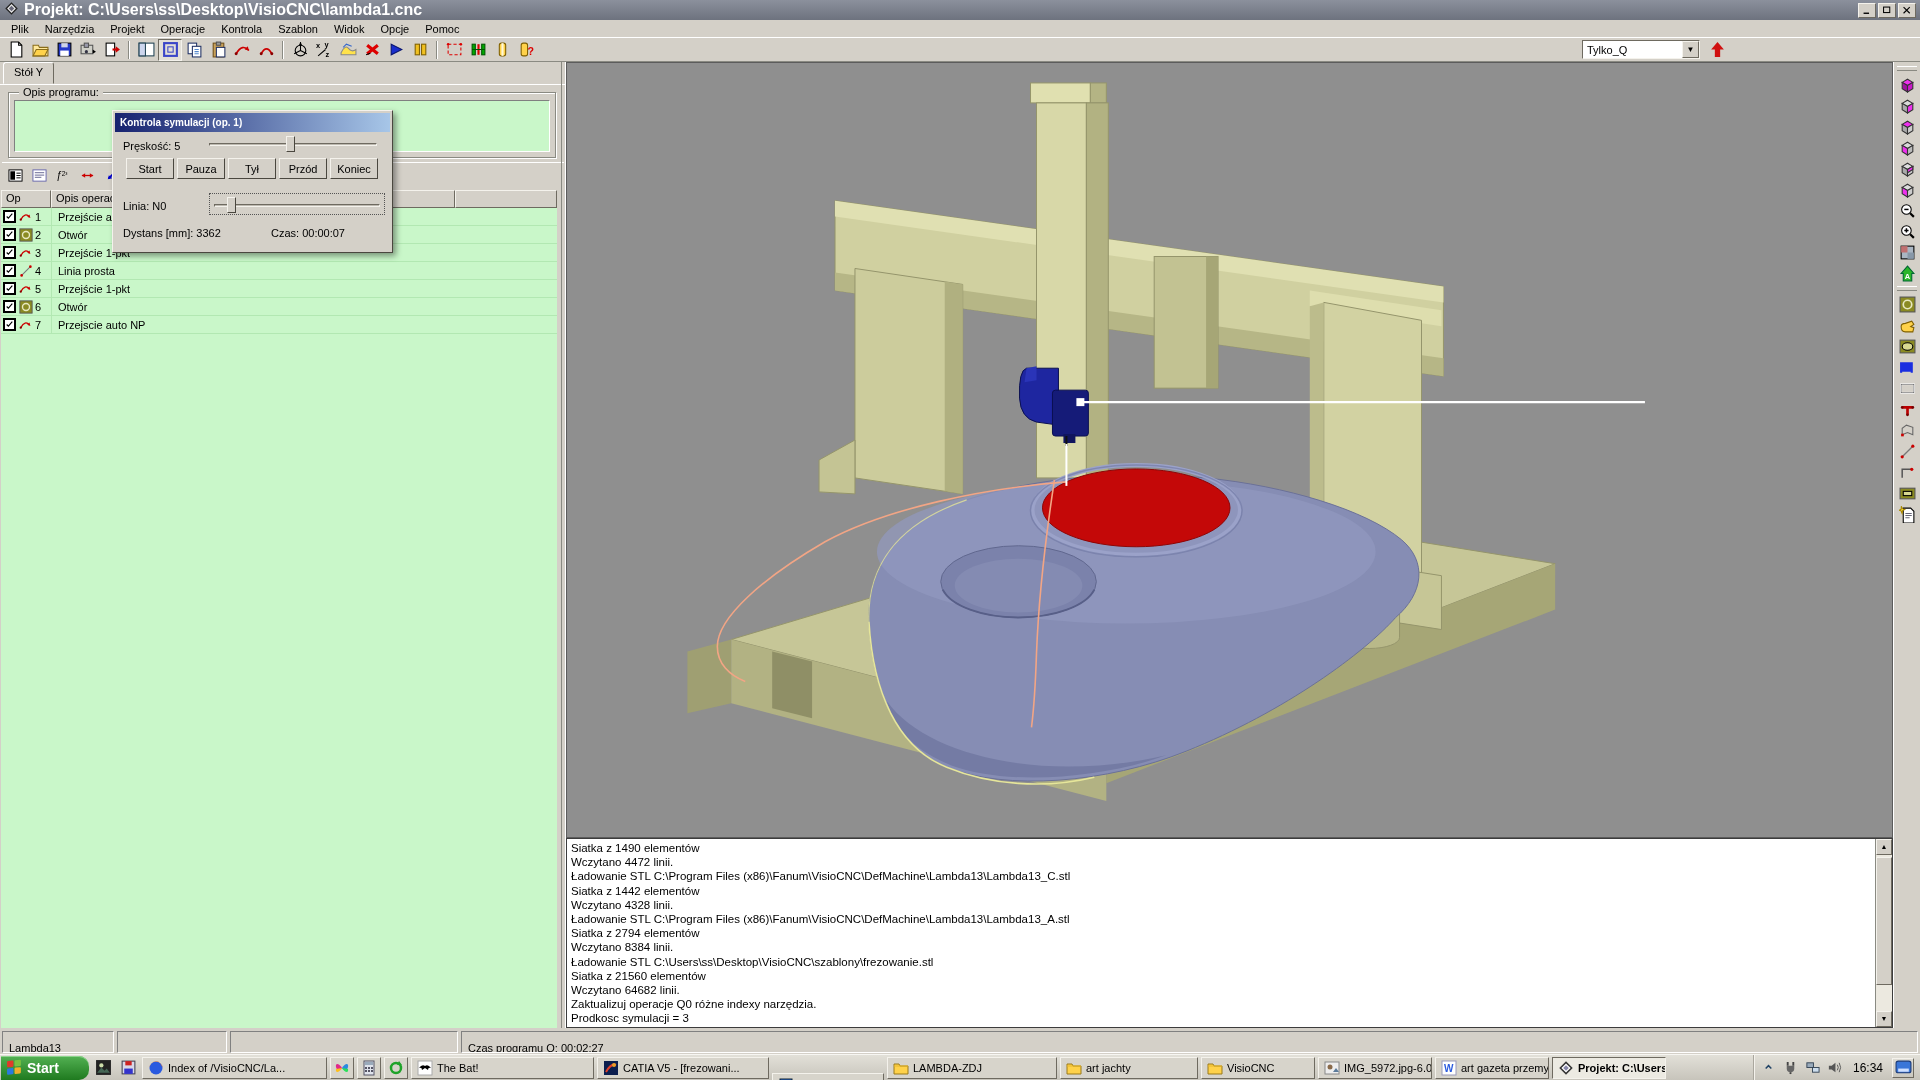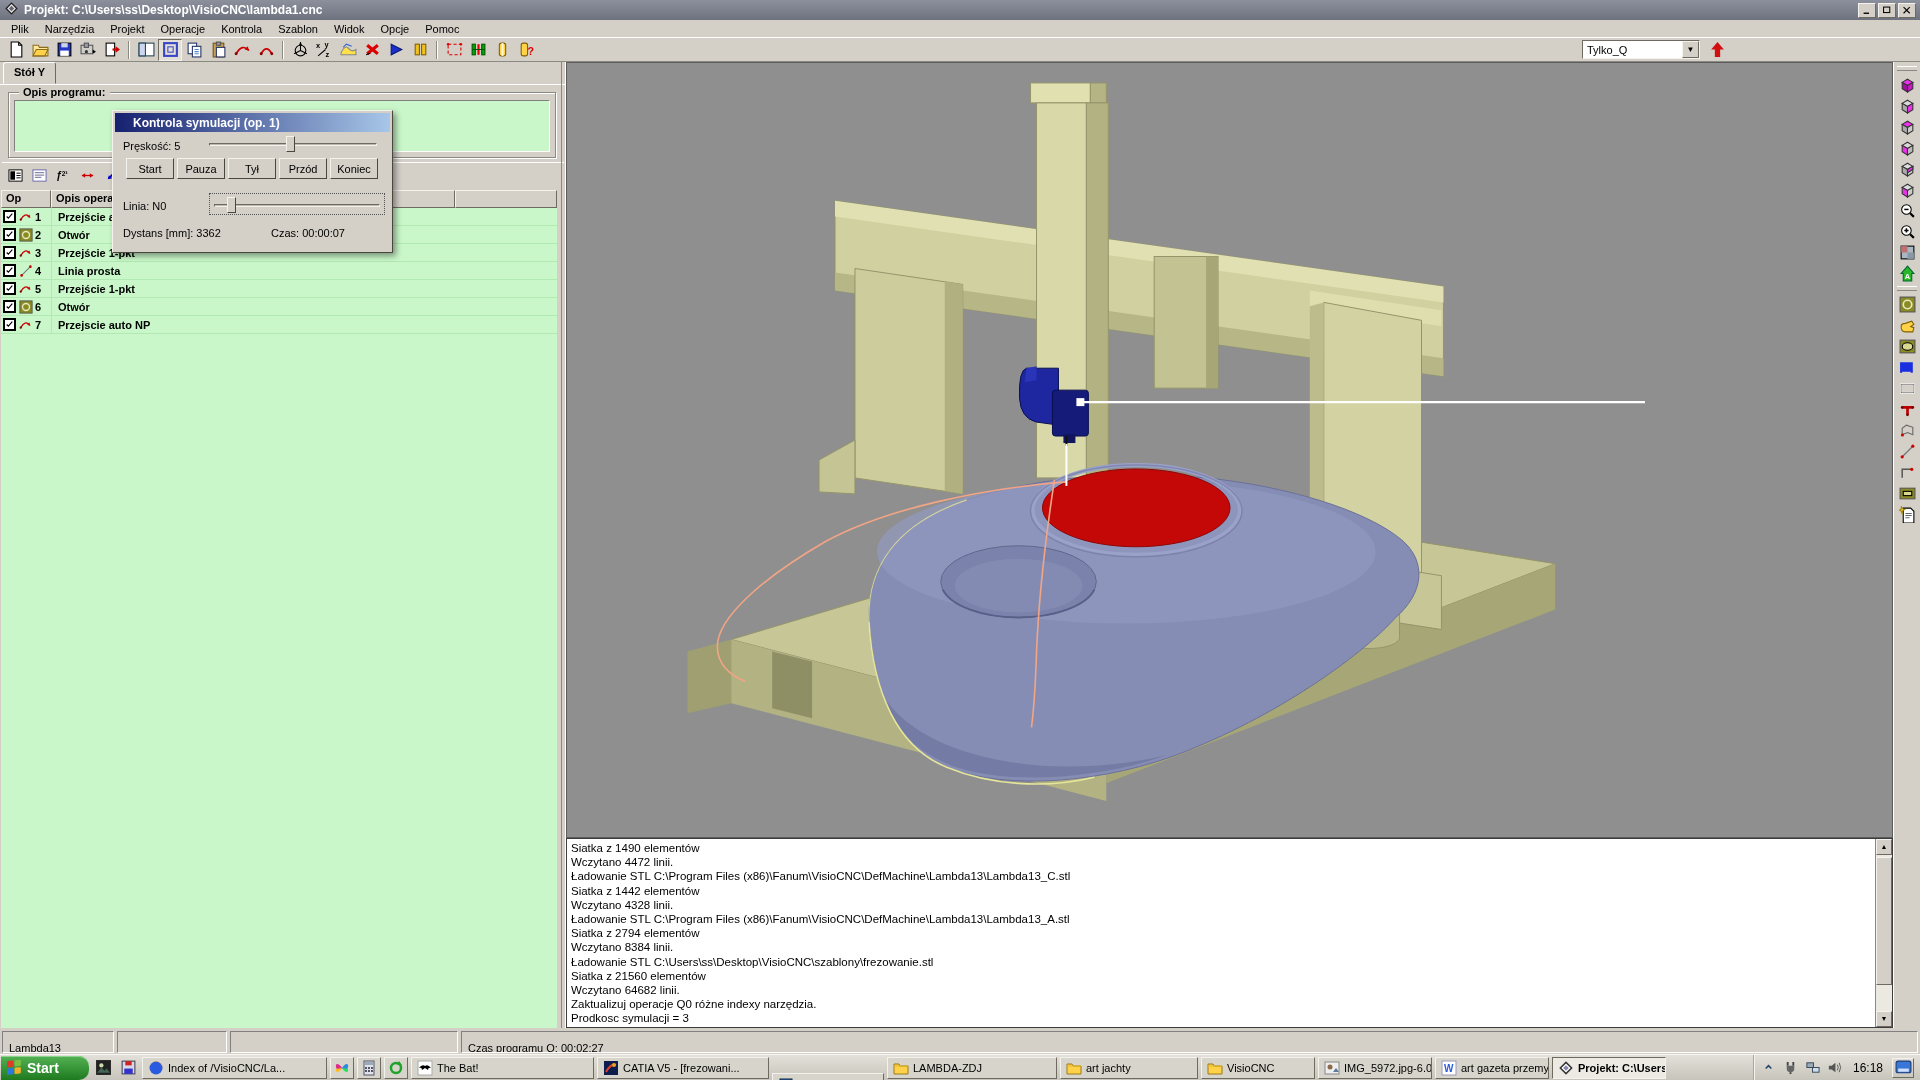--- a/index.html
+++ b/index.html
@@ -7,21 +7,21 @@
   #screen {
     position:relative; width:1920px; height:1080px; overflow:hidden;
     background:#d4d0c8; font-family:"Liberation Sans", sans-serif; font-size:11px; color:#000;
     -webkit-user-select:none; user-select:none;
   }
   .out { border:1px solid; border-color:#f4f2ec #6e6a60 #6e6a60 #f4f2ec; }
 
   
   #titlebar { position:absolute; left:0; top:0; width:1920px; height:20px;
     background:linear-gradient(#8b909c,#6d727e); color:#fff; display:flex; align-items:center;
-    padding:0 4px; gap:5px; font-size:12px; font-weight:bold; }
+    padding:0 4px; gap:5px; font-size:16px; font-weight:bold; }
   #title-text { white-space:nowrap; }
   #win-controls { margin-left:auto; display:flex; gap:2px; }
   .winbtn { width:18px; height:15px; background:#d4d0c8; display:flex; align-items:center; justify-content:center; }
 
   
   #menubar { position:absolute; left:0; top:20px; width:1920px; height:17px;
     display:flex; align-items:center; padding-left:3px; background:#d4d0c8; }
   .menu-item { padding:1px 8px; }
 
   
@@ -31,21 +31,21 @@
   .tbtn { width:24px; height:22px; display:flex; align-items:center; justify-content:center; border:1px solid transparent; }
   .tbtn.pressed { border-color:#6e6a60 #f4f2ec #f4f2ec #6e6a60; background:#e2dfd7; }
   .tsep { width:2px; height:18px; border-left:1px solid #8a8a82; border-right:1px solid #fff; margin:0 4px; }
   #machine-combo { margin-left:auto; margin-right:4px; width:118px; height:19px; background:#fff;
     border:1px solid; border-color:#6e6a60 #f4f2ec #f4f2ec #6e6a60; display:flex; align-items:center; }
   #machine-combo .val { flex:1; padding-left:4px; }
   #combo-dd { width:17px; height:17px; background:#d4d0c8; display:flex; align-items:center; justify-content:center; font-size:8px; }
   #tb-up { width:26px; height:22px; display:flex; align-items:center; justify-content:center; margin-right:190px; }
 
   
-  #left-panel { position:absolute; left:0; top:62px; width:566px; height:966px; background:#d4d0c8;font-weight:bold; }
+  #left-panel { position:absolute; left:0; top:62px; width:566px; height:966px; background:#d4d0c8; }
   #left-panel:after { content:""; position:absolute; right:0; top:0; bottom:0; width:3px;
      border-left:1px solid #8a8a82; border-right:1px solid #fff; }
   #tab-stol { position:absolute; left:3px; top:0; height:22px; padding:3px 10px 0 10px;
     background:#d4d0c8; border:1px solid; border-color:#fff #6e6a60 transparent #fff;
     border-top-left-radius:3px; border-top-right-radius:3px; }
   #tabline { position:absolute; left:0; top:22px; width:566px; border-top:1px solid #fff; }
   #groupbox { position:absolute; left:8px; top:30px; width:548px; height:66px;
     border:1px solid #8a8a82; box-shadow:1px 1px 0 #fff, inset 1px 1px 0 #fff; }
   #group-label { position:absolute; left:10px; top:-7px; background:#d4d0c8; padding:0 4px; }
   #prog-desc { position:absolute; left:5px; top:7px; right:5px; bottom:5px; background:#c9f7c9;
@@ -60,22 +60,22 @@
   .op-c1 { width:50px; display:flex; align-items:center; gap:1px; padding-left:2px; }
   .op-c2 { flex:1; padding-left:6px; border-left:1px solid #b2e8b2; height:100%; display:flex; align-items:center; }
   .chk { width:13px; height:13px; background:#fff; border:2px solid #000; display:flex; align-items:center; justify-content:center; }
   .opicon { width:17px; height:16px; display:flex; align-items:center; justify-content:center; }
   #ops-filler { position:absolute; left:1px; top:272px; width:556px; height:694px; background:#c9f7c9; }
 
   
   #sim-dialog { position:absolute; left:112px; top:110px; width:281px; height:143px; background:#d4d0c8;
     border:1px solid; border-color:#f4f2ec #4a473f #4a473f #f4f2ec; box-shadow:3px 3px 6px rgba(0,0,0,.4); z-index:50; }
   #dlg-title { position:absolute; left:2px; top:2px; right:2px; height:19px;
-    background:linear-gradient(90deg,#16216f,#a7c6e8); color:#fff; font-weight:bold; font-size:12px;
-    display:flex; align-items:center; padding-left:18px; }
+    background:linear-gradient(90deg,#16216f,#a7c6e8); color:#fff; font-weight:bold; font-size:10px;
+    display:flex; align-items:center; padding-left:5px; }
   #dlg-speed-label { position:absolute; left:10px; top:29px; }
   .slider { position:relative; height:18px; }
   .track { position:absolute; left:0; right:0; top:8px; height:3px; border:1px solid; border-color:#6e6a60 #f4f2ec #f4f2ec #6e6a60; background:#bdb9b0; }
   .thumb { position:absolute; top:1px; width:9px; height:16px; background:#d4d0c8;
     border:1px solid; border-color:#f4f2ec #4a473f #4a473f #f4f2ec; }
   #dlg-speed-slider { position:absolute; left:96px; top:24px; width:168px; }
   #dlg-buttons { position:absolute; left:13px; top:47px; display:flex; gap:3px; }
   .dlg-btn { width:48px; height:21px; background:#d4d0c8; border:1px solid; border-color:#f4f2ec #4a473f #4a473f #f4f2ec;
     display:flex; align-items:center; justify-content:center; font-size:11px; }
   #dlg-line-label { position:absolute; left:10px; top:89px; }
@@ -932,21 +932,21 @@
               <rect x="8" y="8" width="7" height="5" fill="#cde" stroke="#345"></rect>
             </svg>
           </span>
           <span class="tray-ic">
             <svg width="15" height="15" viewBox="0 0 16 16">
               <path d="M2 6v4h3l4 3V3L5 6z" fill="#555"></path>
               <path d="M11 5q2 3 0 6M13 3q3 5 0 10" stroke="#555" fill="none"></path>
             </svg>
           </span>
         </span>
-      <span id="clock">16:18</span>
+      <span id="clock">16:34</span>
       <span id="show-desk" class="out">
           <svg width="17" height="17" viewBox="0 0 16 16">
             <rect x="1" y="2" width="14" height="11" rx="2" fill="#3a76d8" stroke="#1a3a78"></rect>
             <rect x="3" y="9" width="10" height="3" fill="#cfe0ff"></rect>
           </svg>
         </span>
     </div>
   </div>
 </div>
 

